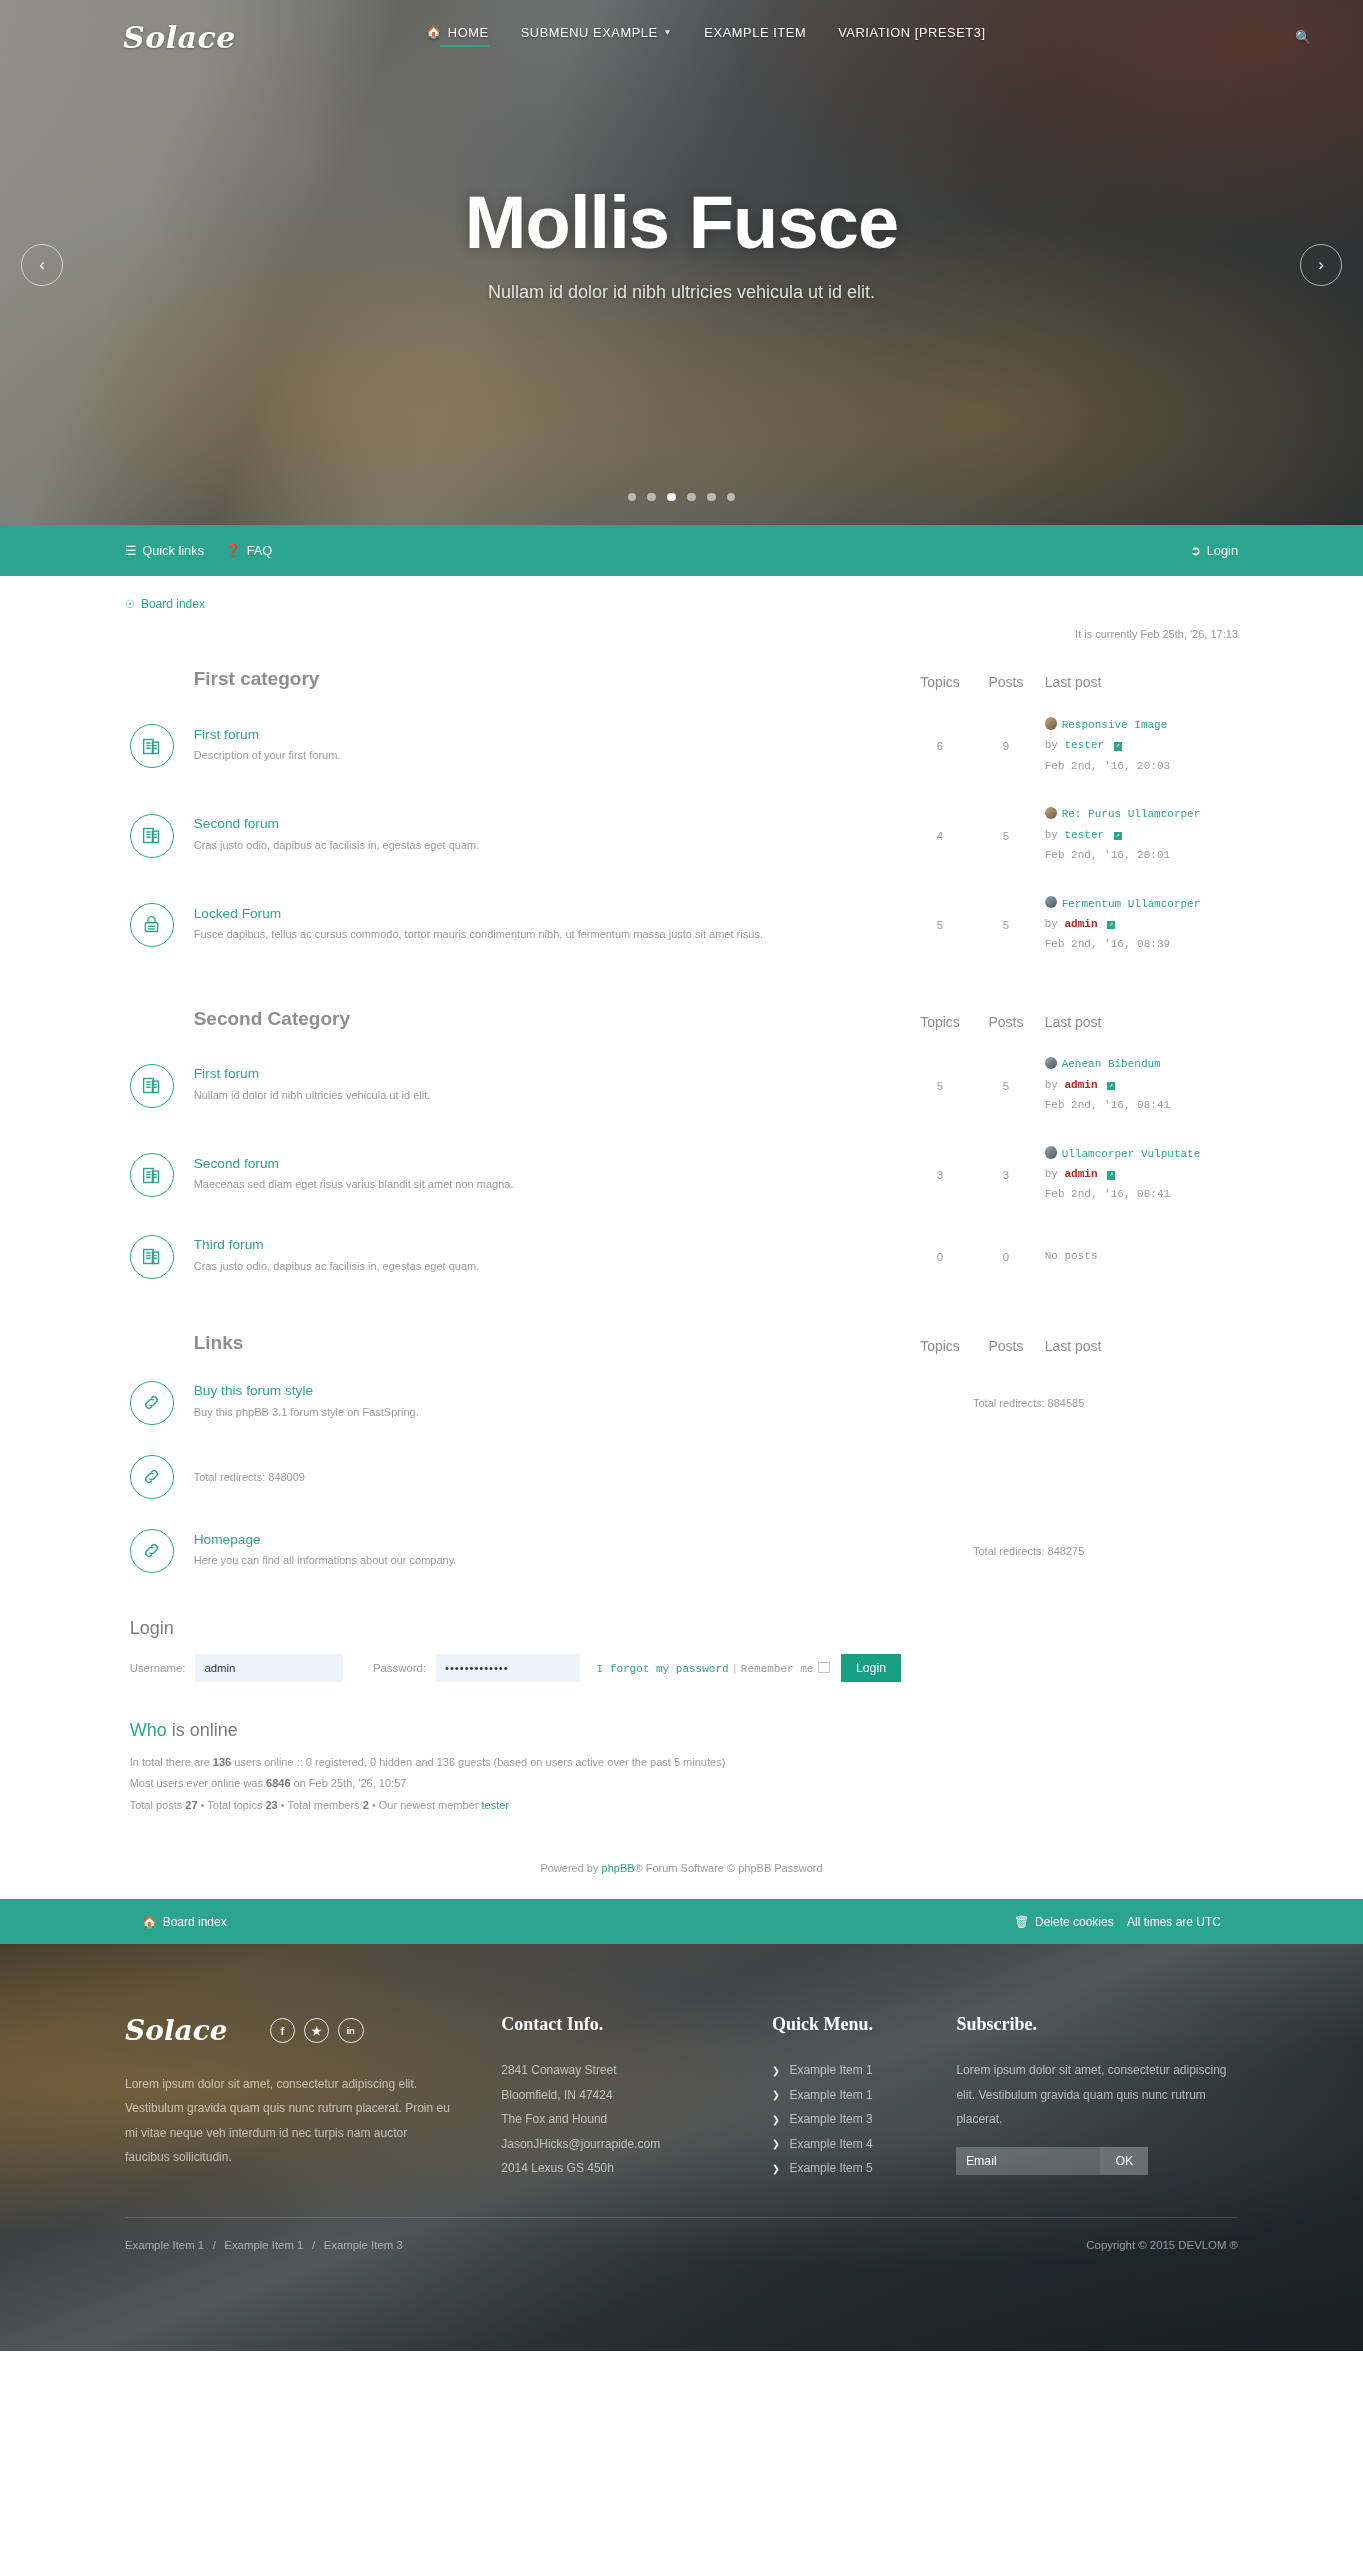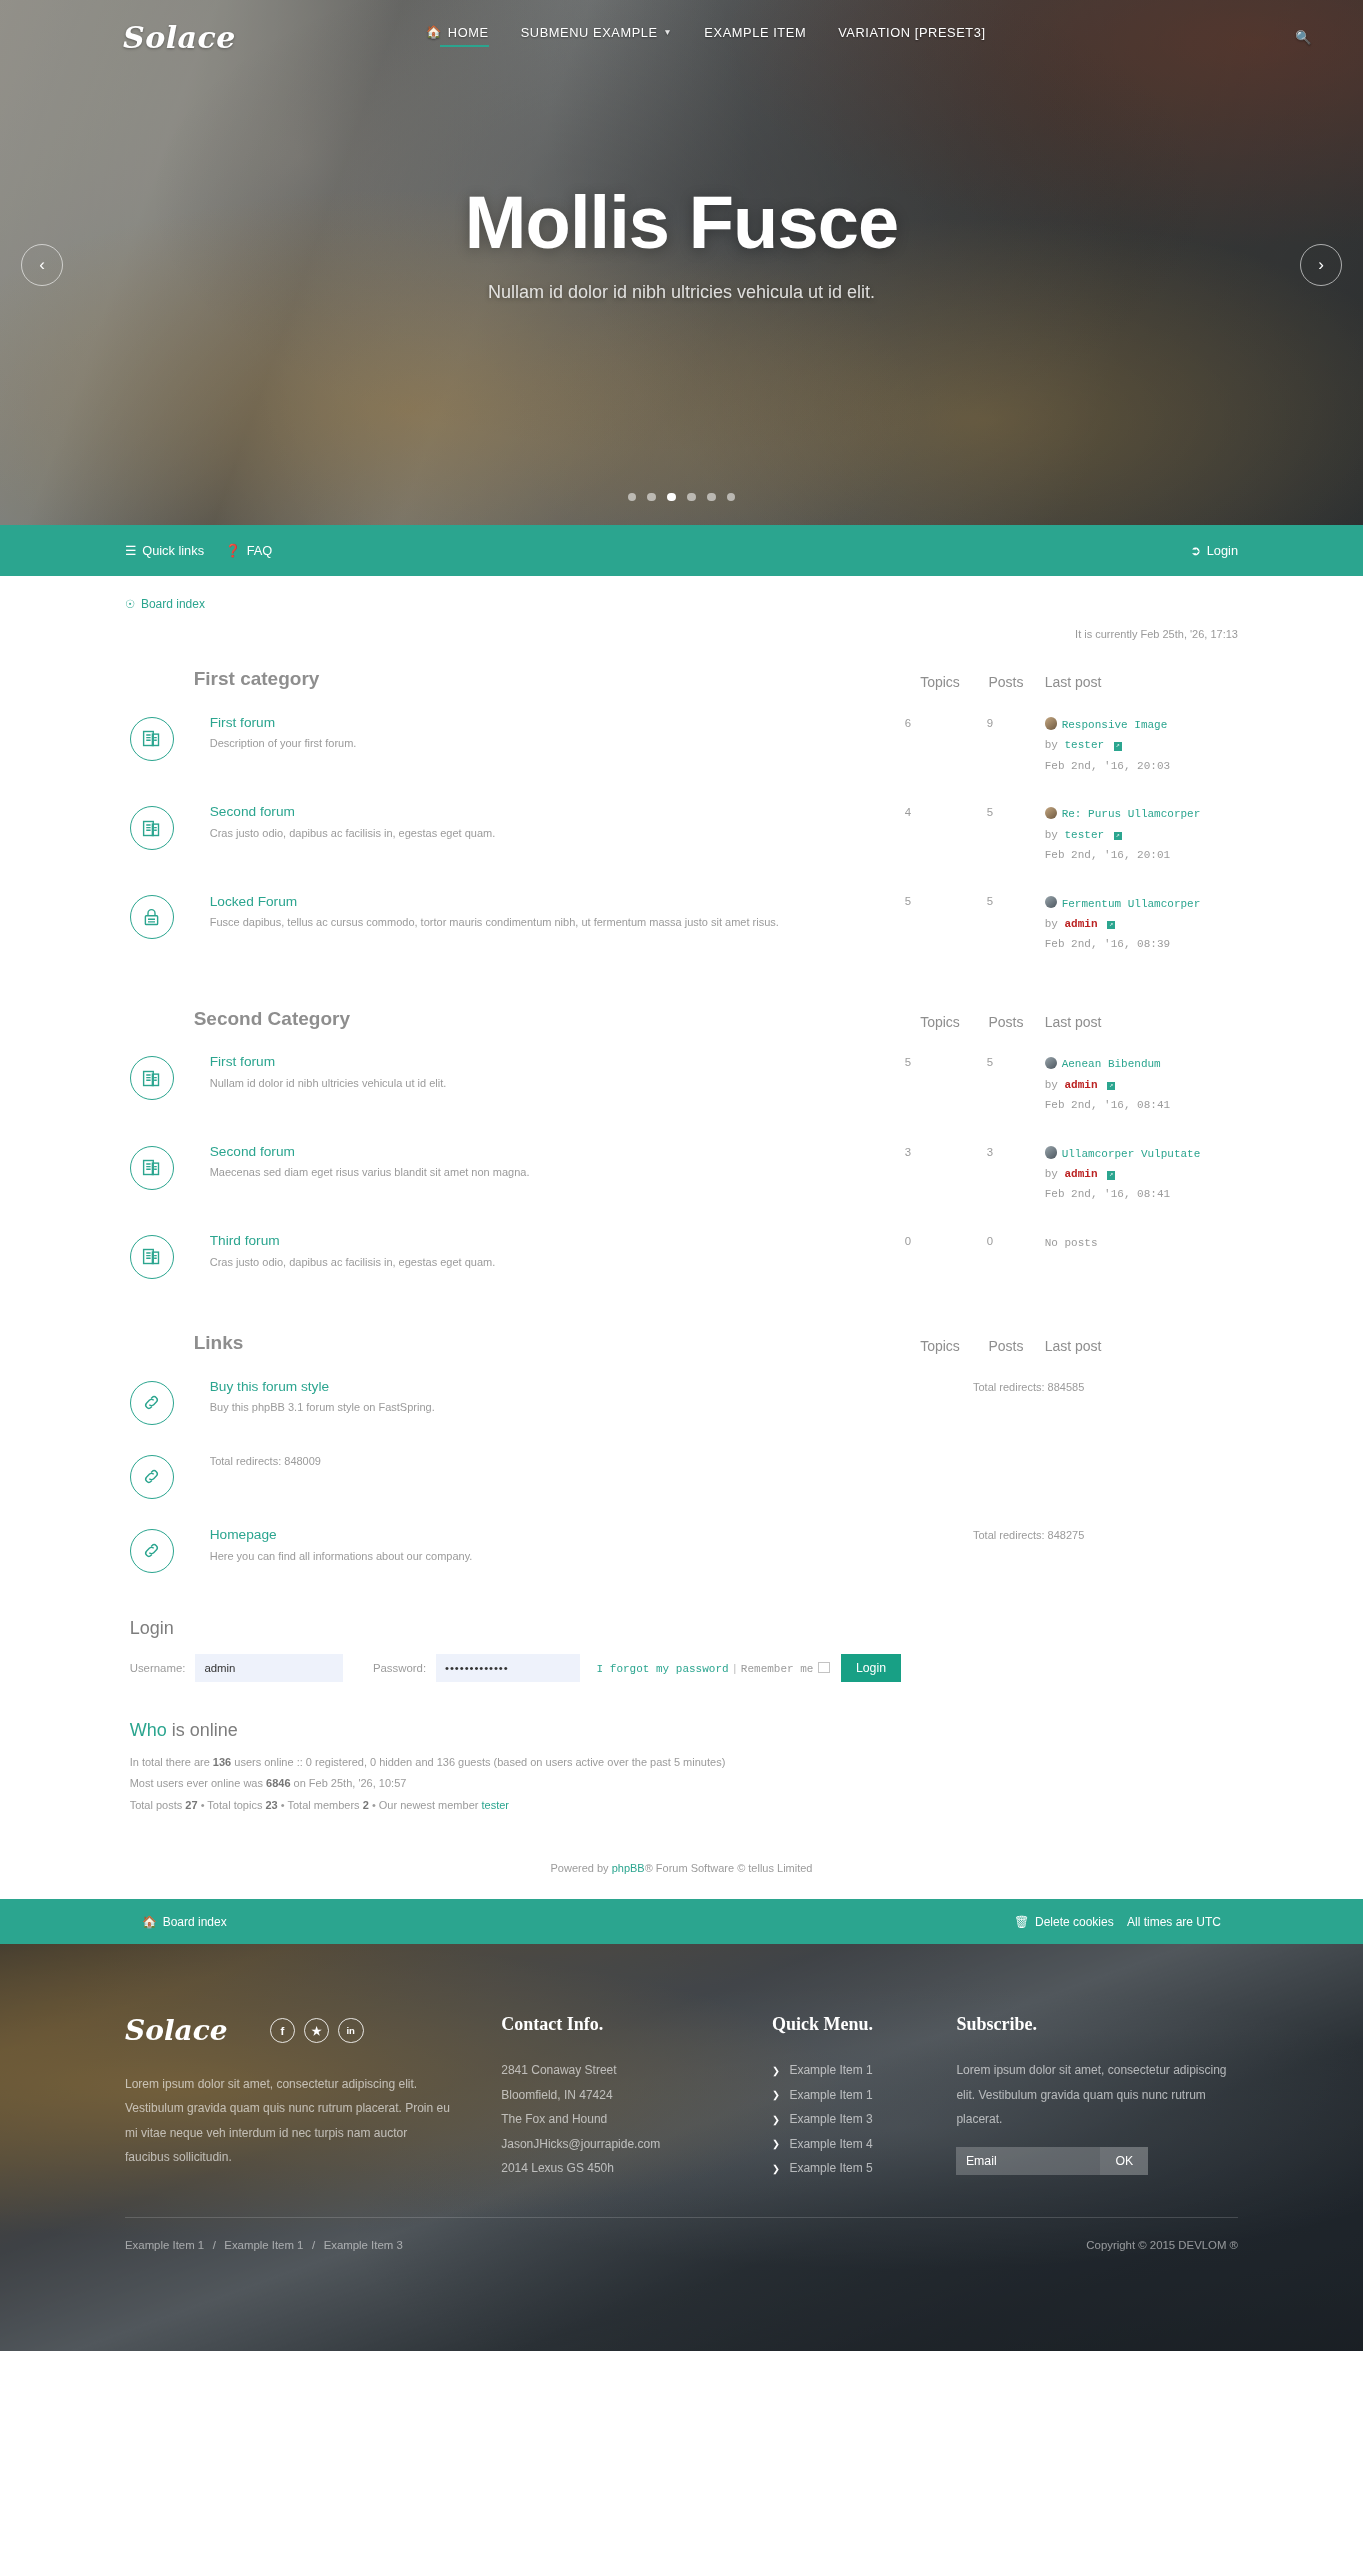--- a/index.html
+++ b/index.html
@@ -113,21 +113,21 @@
 
   .forumwrap { padding-left: 4.7px; }
   .cat-head {
     display:flex; align-items:flex-end; padding: 15px 0 9.5px;
     border-bottom: 0px;
   }
   .cat-title { font-size: 19px; color:#8e8e8e; font-weight:bold; flex:1; padding-left: 64px; }
   .col-topics, .col-posts { width: 66px; text-align:center; font-size:14px; color:#8e8e8e; }
   .col-last { width: 199px; font-size:14px; color:#8e8e8e; padding-left: 5.7px;}
 
-  .forum-row { display:flex; padding: 15px 0 13.3px; align-items:flex-start;gap:16px; }
+  .forum-row { display:flex; padding: 15px 0 13.3px; align-items:center; }
   .f-icon {
     width: 44px; height: 44px; border-radius: 50%;
     border: 0.9px solid #2ba58f; display:flex; align-items:center; justify-content:center;
     flex: none; margin-right: 20px; margin-top: 1.9px;
   }
   .f-icon svg { width: 21px; height: 21px; }
   .f-main { flex: 1; padding-right: 15px; }
   .f-title { color:#2ba58f; font-size: 13.7px; margin-bottom: 6.6px; cursor:pointer; }
   .f-desc { color:#9b9b9b; font-size: 11px; line-height:1.4; }
   .f-count { width: 66px; text-align:center; font-size: 11.4px; color:#9b9b9b; padding-top:1.9px; }
@@ -540,21 +540,21 @@
 
     <div class="infoline">
       <span>Total posts </span><b>27</b>
       <span>•</span><span> Total topics </span><b>23</b>
       <span>•</span><span> Total members </span><b>2</b>
       <span>•</span><span> Our newest member </span><span style="color:#2ba58f;cursor:pointer;">tester</span>
     </div>
   </div>
 
   <div class="powered">
-    <span>Powered by </span><a>phpBB</a><span>® Forum Software © tellus Limited</span>
+    <span>Powered by </span><a>phpBB</a><span>® Forum Software © phpBB Password</span>
   </div>
 </div>
 
 <div class="footbar">
   <div class="fb-link">
     <span>🏠</span>
     <span>Board index</span>
   </div>
   <div class="right">
     <div class="fb-link">

